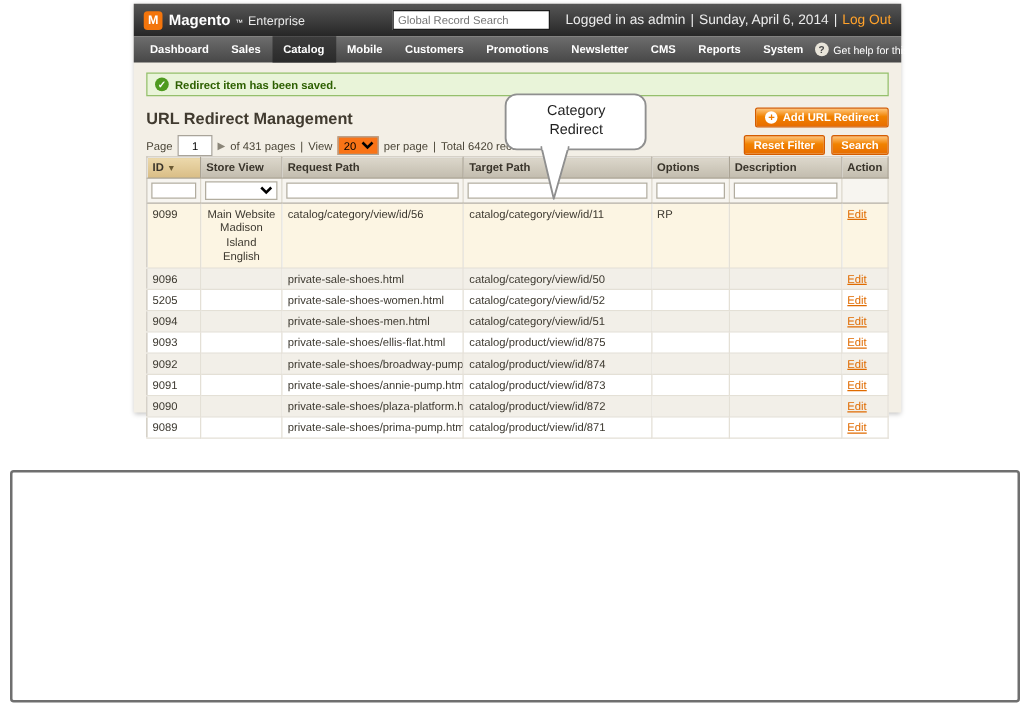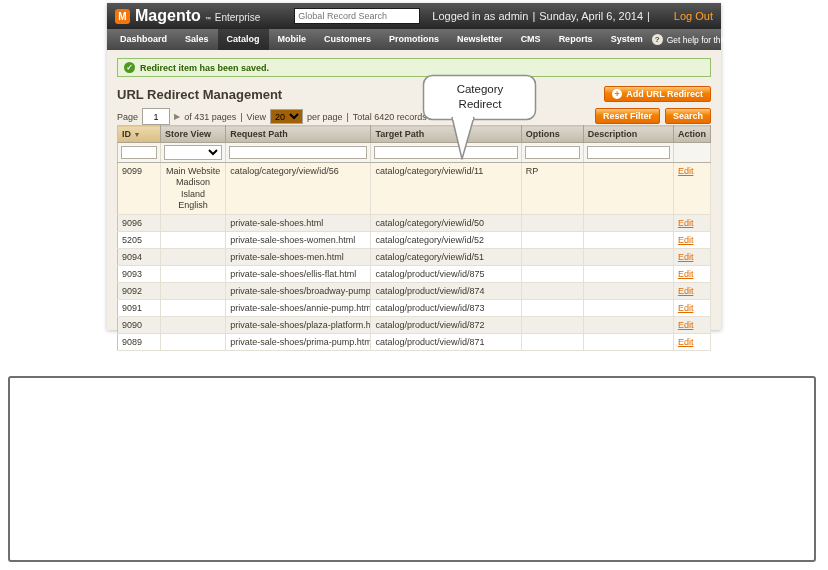--- a/index.html
+++ b/index.html
@@ -5,26 +5,26 @@
   html,body{margin:0;padding:0;background:#fff;font-family:"Liberation Sans",sans-serif;}
   .canvas{position:relative;width:828px;height:570px;background:#fff;overflow:hidden;}
 
   
   .window{position:absolute;left:107px;top:3px;width:614px;height:327px;background:#f3efe6;box-shadow:0 1px 4px rgba(0,0,0,.25);}
 
   
   .topbar{display:flex;align-items:center;height:26px;background:linear-gradient(#565656,#262626);padding:0 8px;gap:5px;}
   .brand{display:flex;align-items:baseline;gap:4px;color:#fff;white-space:nowrap;}
   .logo{display:inline-flex;align-items:center;justify-content:center;width:15px;height:15px;border-radius:3px;background:#f3750c;color:#fff;font-weight:bold;font-size:10px;align-self:center;}
-  .brand-name{font-size:16px;font-weight:bold;}
+  .brand-name{font-size:12px;font-weight:bold;}
   .brand-tm{font-size:6px;vertical-align:super;}
   .brand-edition{font-size:10px;color:#e9e9e9;}
   .global-search{margin-left:auto;width:118px;height:14px;font-size:9px;padding:0 3px;border:1px solid #1b1b1b;background:#fff;font-family:inherit;}
   .session{font-size:11px;color:#ececec;white-space:nowrap;margin-left:7px;display:flex;gap:4px;align-items:center;}
-  .logout{color:#ffa22b;cursor:pointer;margin-left:20px;}
+  .logout{color:#ffa22b;cursor:pointer;}
 
   
   .navbar{display:flex;align-items:stretch;height:21px;background:linear-gradient(#6e6e6e,#474747);padding:0 4px;}
   .nav-item{color:#fff;font-size:9px;font-weight:bold;padding:0 9px;line-height:21px;cursor:pointer;white-space:nowrap;}
   .nav-item.active{background:linear-gradient(#3d3d3d,#2a2a2a);}
   .nav-help{margin-left:auto;display:flex;align-items:center;gap:4px;color:#fff;font-size:8.5px;white-space:nowrap;padding-right:4px;}
   .help-icon{width:11px;height:11px;border-radius:50%;background:#e9e5da;color:#4c4c4c;font-weight:bold;font-size:8px;display:inline-flex;align-items:center;justify-content:center;}
 
   
   .content{padding:8px 10px 0;}
@@ -33,38 +33,38 @@
 
   .page-head{display:flex;align-items:center;justify-content:space-between;margin:9px 0 6px;}
   .page-title{font-size:13px;font-weight:bold;color:#403a2f;margin:0;}
   .btn{display:inline-flex;align-items:center;gap:4px;background:linear-gradient(#ffc57b,#f18200 45%,#e86d00);border:1px solid #d45c00;color:#fff;font-weight:bold;font-size:9px;padding:2px 7px;border-radius:2px;cursor:pointer;font-family:inherit;white-space:nowrap;}
   .plus-icon{display:inline-block;width:10px;height:10px;border-radius:50%;background:#fff;color:#ef7c00;font-size:9px;line-height:10px;text-align:center;font-weight:bold;}
 
   .pager{display:flex;align-items:flex-start;justify-content:space-between;font-size:9px;color:#4a4537;margin-bottom:0;}
   .pager-left{display:flex;align-items:center;gap:4px;white-space:nowrap;}
   .page-input{width:22px;height:13px;font-size:9px;text-align:center;border:1px solid #a9a49a;font-family:inherit;}
   .next-arrow{color:#8a8578;font-size:8px;cursor:pointer;}
-  .per-page{font-size:9px;height:15px;border:1px solid #a9a49a;background:#a16207;font-family:inherit;}
+  .per-page{font-size:9px;height:15px;border:1px solid #a9a49a;background:#f97316;font-family:inherit;}
   .pager-right{display:flex;gap:5px;}
 
   .grid{width:100%;border-collapse:collapse;background:#fff;border:1px solid #c9c4b8;font-size:9px;table-layout:fixed;}
   .grid th{background:linear-gradient(#dcd7cb,#c2bcae);color:#38332a;font-size:9px;text-align:left;padding:3px 4px;border-right:1px solid #aaa394;border-bottom:1px solid #aaa394;white-space:nowrap;overflow:hidden;cursor:pointer;}
   .grid th.sorted{background:linear-gradient(#ecd9ac,#d9bd85);}
   .sort-arrow{font-size:7px;color:#6b5a33;}
   .filter-row td{background:#f7f5f0;padding:2px 3px;border-right:1px solid #dcd7cb;border-bottom:1px solid #b5b0a4;}
   .filter-input{width:100%;box-sizing:border-box;height:13px;font-size:9px;border:1px solid #b2ad9f;padding:0 2px;font-family:inherit;}
   .filter-select{width:100%;box-sizing:border-box;height:15px;font-size:9px;border:1px solid #b2ad9f;background:#fff;font-family:inherit;}
   .grid tbody td{padding:3px 4px;border-right:1px solid #e4e0d6;border-bottom:1px solid #e4e0d6;color:#3c382f;vertical-align:top;overflow:hidden;white-space:nowrap;}
   .grid tbody tr.row-new{background:#fcf5e3;}
   .grid tbody tr:nth-child(even):not(.row-new){background:#f2efe8;}
   .col-store-cell{text-align:center;white-space:pre-line !important;line-height:1.25;}
   .edit-link{color:#e06b00;text-decoration:underline;cursor:pointer;}
 
   
-  .callout{position:absolute;left:422px;top:74px;width:116px;height:64px;pointer-events:none;}
+  .callout{position:absolute;left:403px;top:74px;width:116px;height:64px;pointer-events:none;}
   .callout svg{position:absolute;left:0;top:0;}
   .callout-label{position:absolute;top:8px;left:0;right:0;text-align:center;font-size:11.5px;color:#1f1f1f;line-height:1.3;}
   .callout-label .inner{display:inline-block;width:70px;}
 
   
   .notes-box{position:absolute;left:8px;top:376px;width:808px;height:186px;border:2px solid #6f6f6f;border-radius:3px;background:#fff;box-sizing:border-box;}
 </style>
 </head>
 <body>
 

